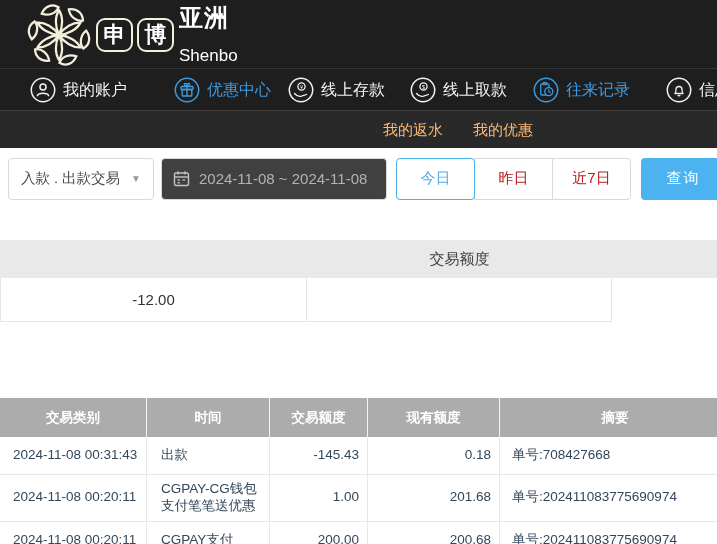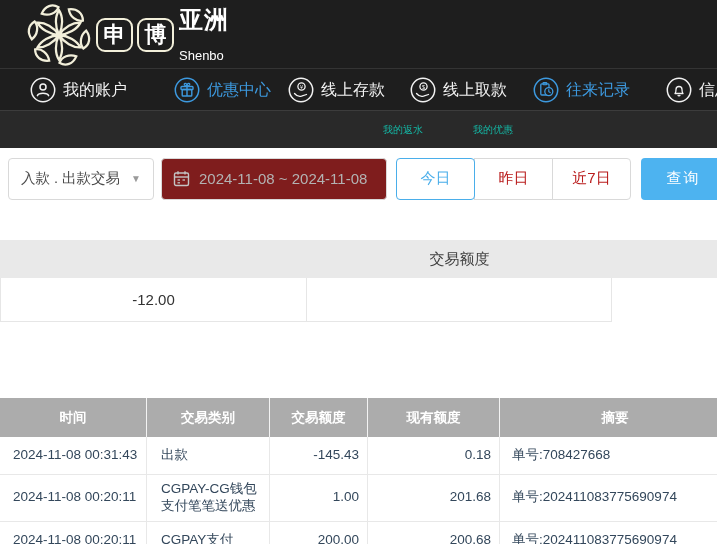--- a/index.html
+++ b/index.html
@@ -10,43 +10,43 @@
   
   .topbar { height:68px; background:#1e1e1e; position:relative; }
   .logo { position:absolute; left:26px; top:2px; display:flex; align-items:center; }
   .logo-flower { width:66px; height:66px; }
   .logo-boxes { display:flex; gap:4px; margin-left:4px; }
   .logo-box { width:37px; height:34px; border:2px solid #f2efda; border-radius:9px;
               color:#fff; font-size:22px; font-weight:bold; display:flex;
               align-items:center; justify-content:center; }
   .logo-word { margin-left:5px; color:#fff; line-height:1; }
   .logo-word .cn { font-size:24px; font-weight:bold; letter-spacing:1px; }
-  .logo-word .en { font-size:13px; margin-top:17px; }
+  .logo-word .en { font-size:17px; margin-top:17px; }
 
   
   .navbar { height:42px; background:#1e1e1e; border-top:1px solid #343434; position:relative; }
   .nav-item { position:absolute; top:0; height:42px; display:flex; align-items:center;
               gap:7px; color:#f2f2f2; font-size:16px; cursor:pointer; }
   .nav-item.active { color:#3d9ae0; }
   .nav-item svg { display:block; }
 
   
   .subnav { height:38px; background:#292929; border-top:1px solid #3c3c3c; position:relative; }
   .subnav-item { position:absolute; top:0; height:38px; display:flex; align-items:center;
-                 color:#14b8a6; font-size:10px; cursor:pointer; }
+                 color:#fdba74; font-size:15px; cursor:pointer; }
 
   
   .filterbar { display:flex; align-items:center; margin-top:9px; height:43px; }
   .select { margin-left:8px; width:146px; height:42px; border:1px solid #d9d9d9;
             border-radius:4px; display:flex; align-items:center; justify-content:space-between;
             padding:0 12px; color:#4a4a4a; font-size:14.5px; cursor:pointer; background:#fff; }
   .select .caret { color:#9a9a9a; font-size:10px; }
   .datefield { margin-left:7px; width:226px; height:42px; border:1px solid #d9d9d9;
                border-radius:4px; display:flex; align-items:center; gap:9px;
-               padding:0 11px; color:#b3b3b3; font-size:15px; cursor:text; background:#7f1d1d; }
+               padding:0 11px; color:#b3b3b3; font-size:15px; cursor:text; background:#404040; }
   .segment { margin-left:9px; display:flex; height:42px; }
   .seg-btn { width:79px; height:42px; background:#fff; border:1px solid #d9d9d9;
              color:#b91c1c; font-size:15px; display:flex; align-items:center;
              justify-content:center; cursor:pointer; margin-left:-1px; }
   .seg-btn:first-child { margin-left:0; border-radius:4px 0 0 4px; }
   .seg-btn:last-child { border-radius:0 4px 4px 0; }
   .seg-btn.active { border:1px solid #4aaeea; color:#4aaeea; position:relative; z-index:2;
                     border-radius:4px; }
   .search-btn { margin-left:10px; width:85px; height:42px; background:#4db3f0; border:none;
                 border-radius:4px; color:#fff; font-size:15px; letter-spacing:2px; cursor:pointer; }
@@ -219,22 +219,22 @@
       <div></div>
     </div>
     <div class="summary-row">
       <div>-12.00</div>
       <div></div>
     </div>
   </div>
 
   <div class="dtable">
     <div class="dt-head">
+      <div>交易类别</div>
       <div>时间</div>
-      <div>交易类别</div>
       <div>交易额度</div>
       <div>现有额度</div>
       <div>摘要</div>
     </div>
 
     <div class="dt-row">
       <div class="cell-time">2024-11-08 00:31:43</div>
       <div class="cell-type">出款</div>
       <div class="cell-num">-145.43</div>
       <div class="cell-num">0.18</div>

